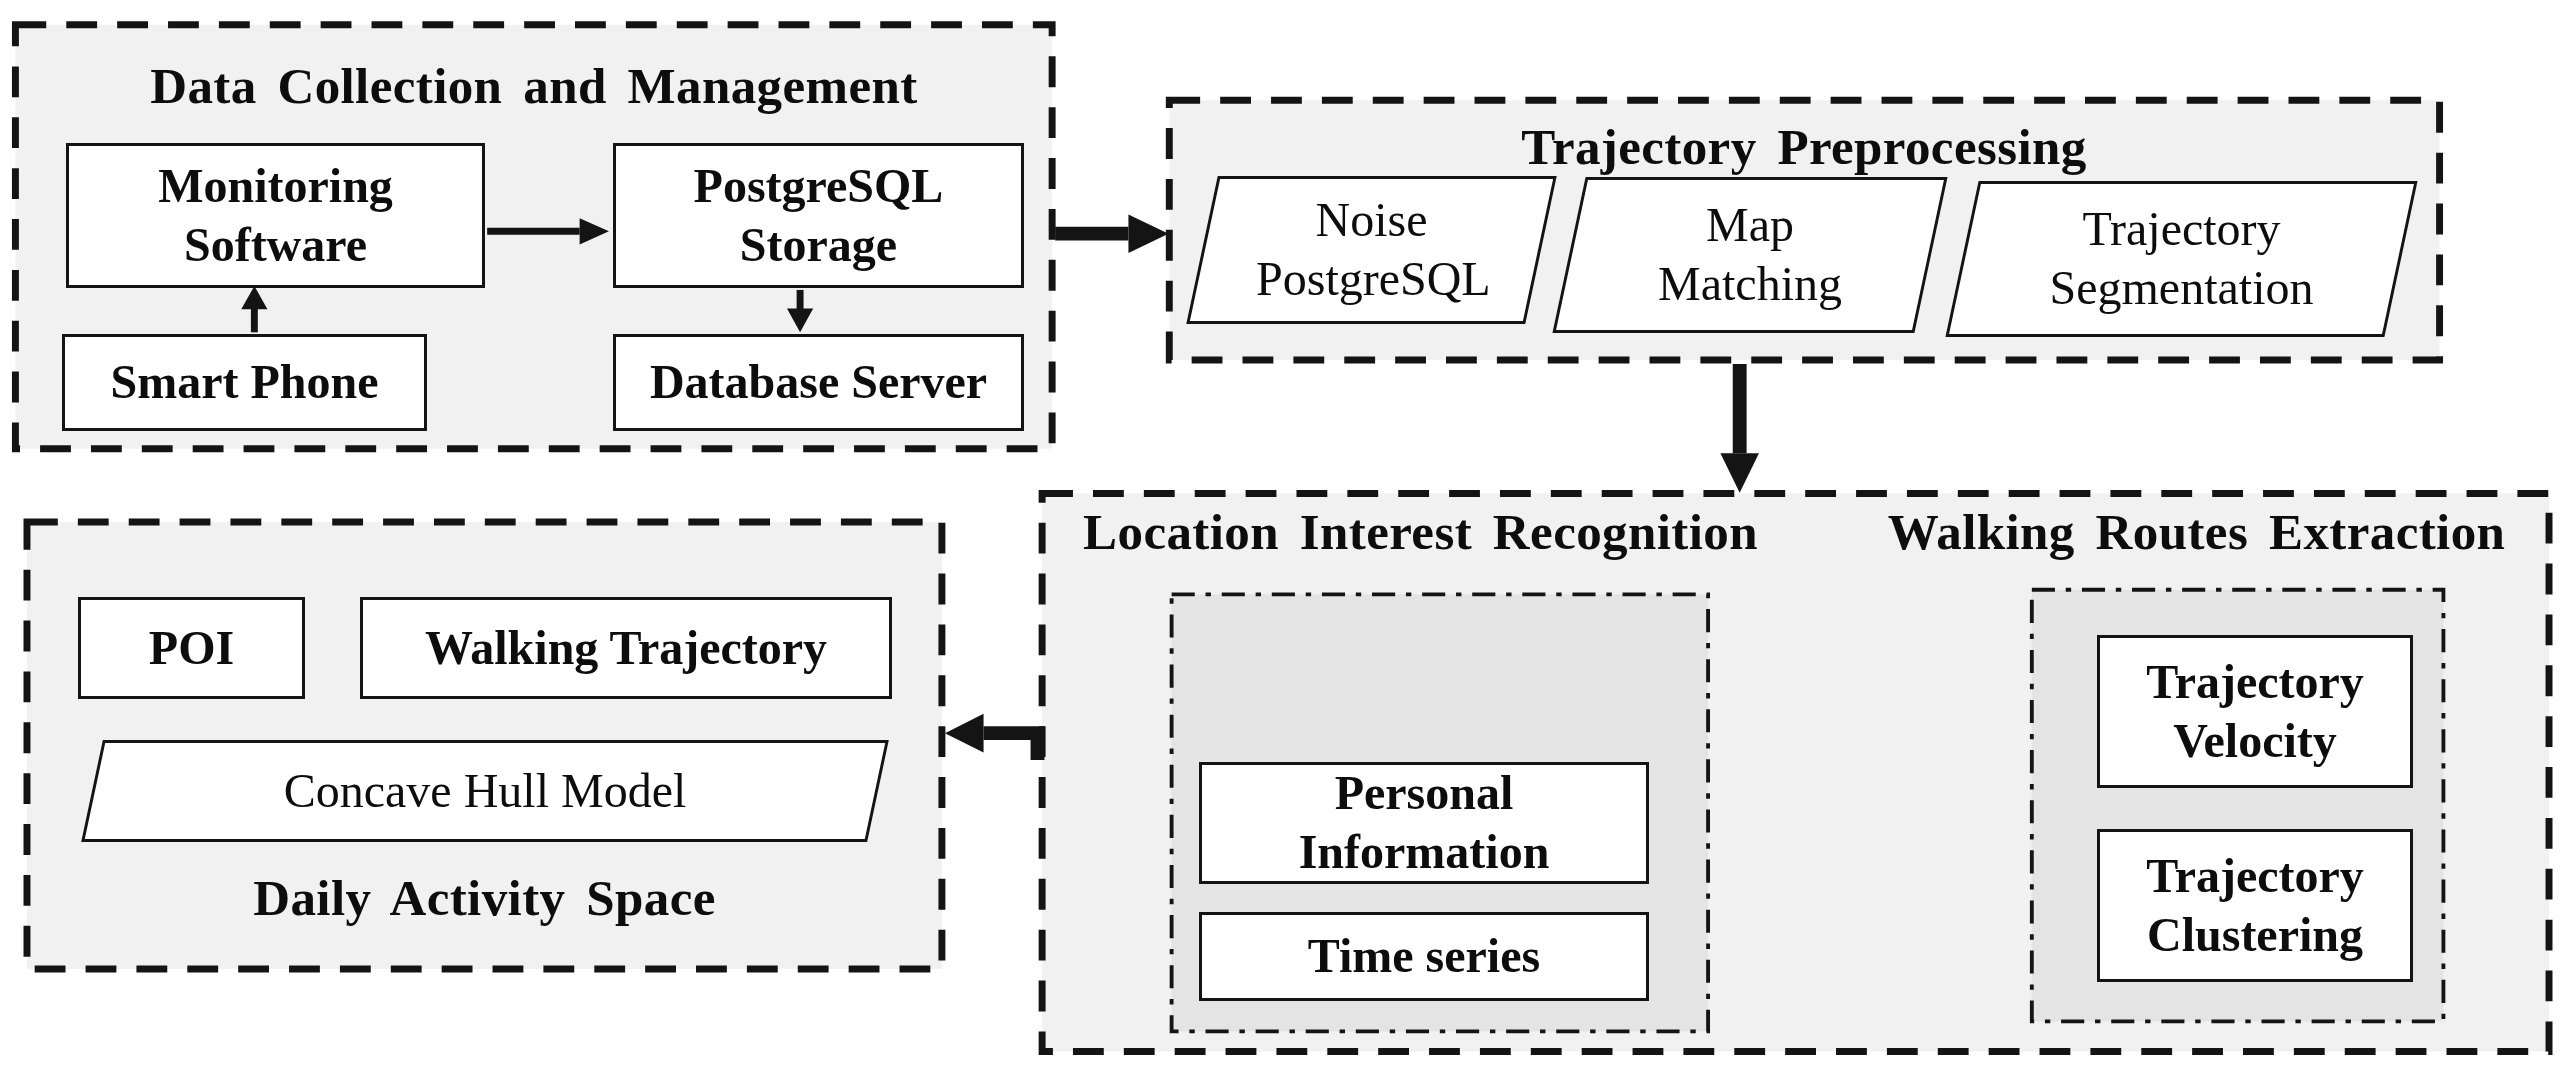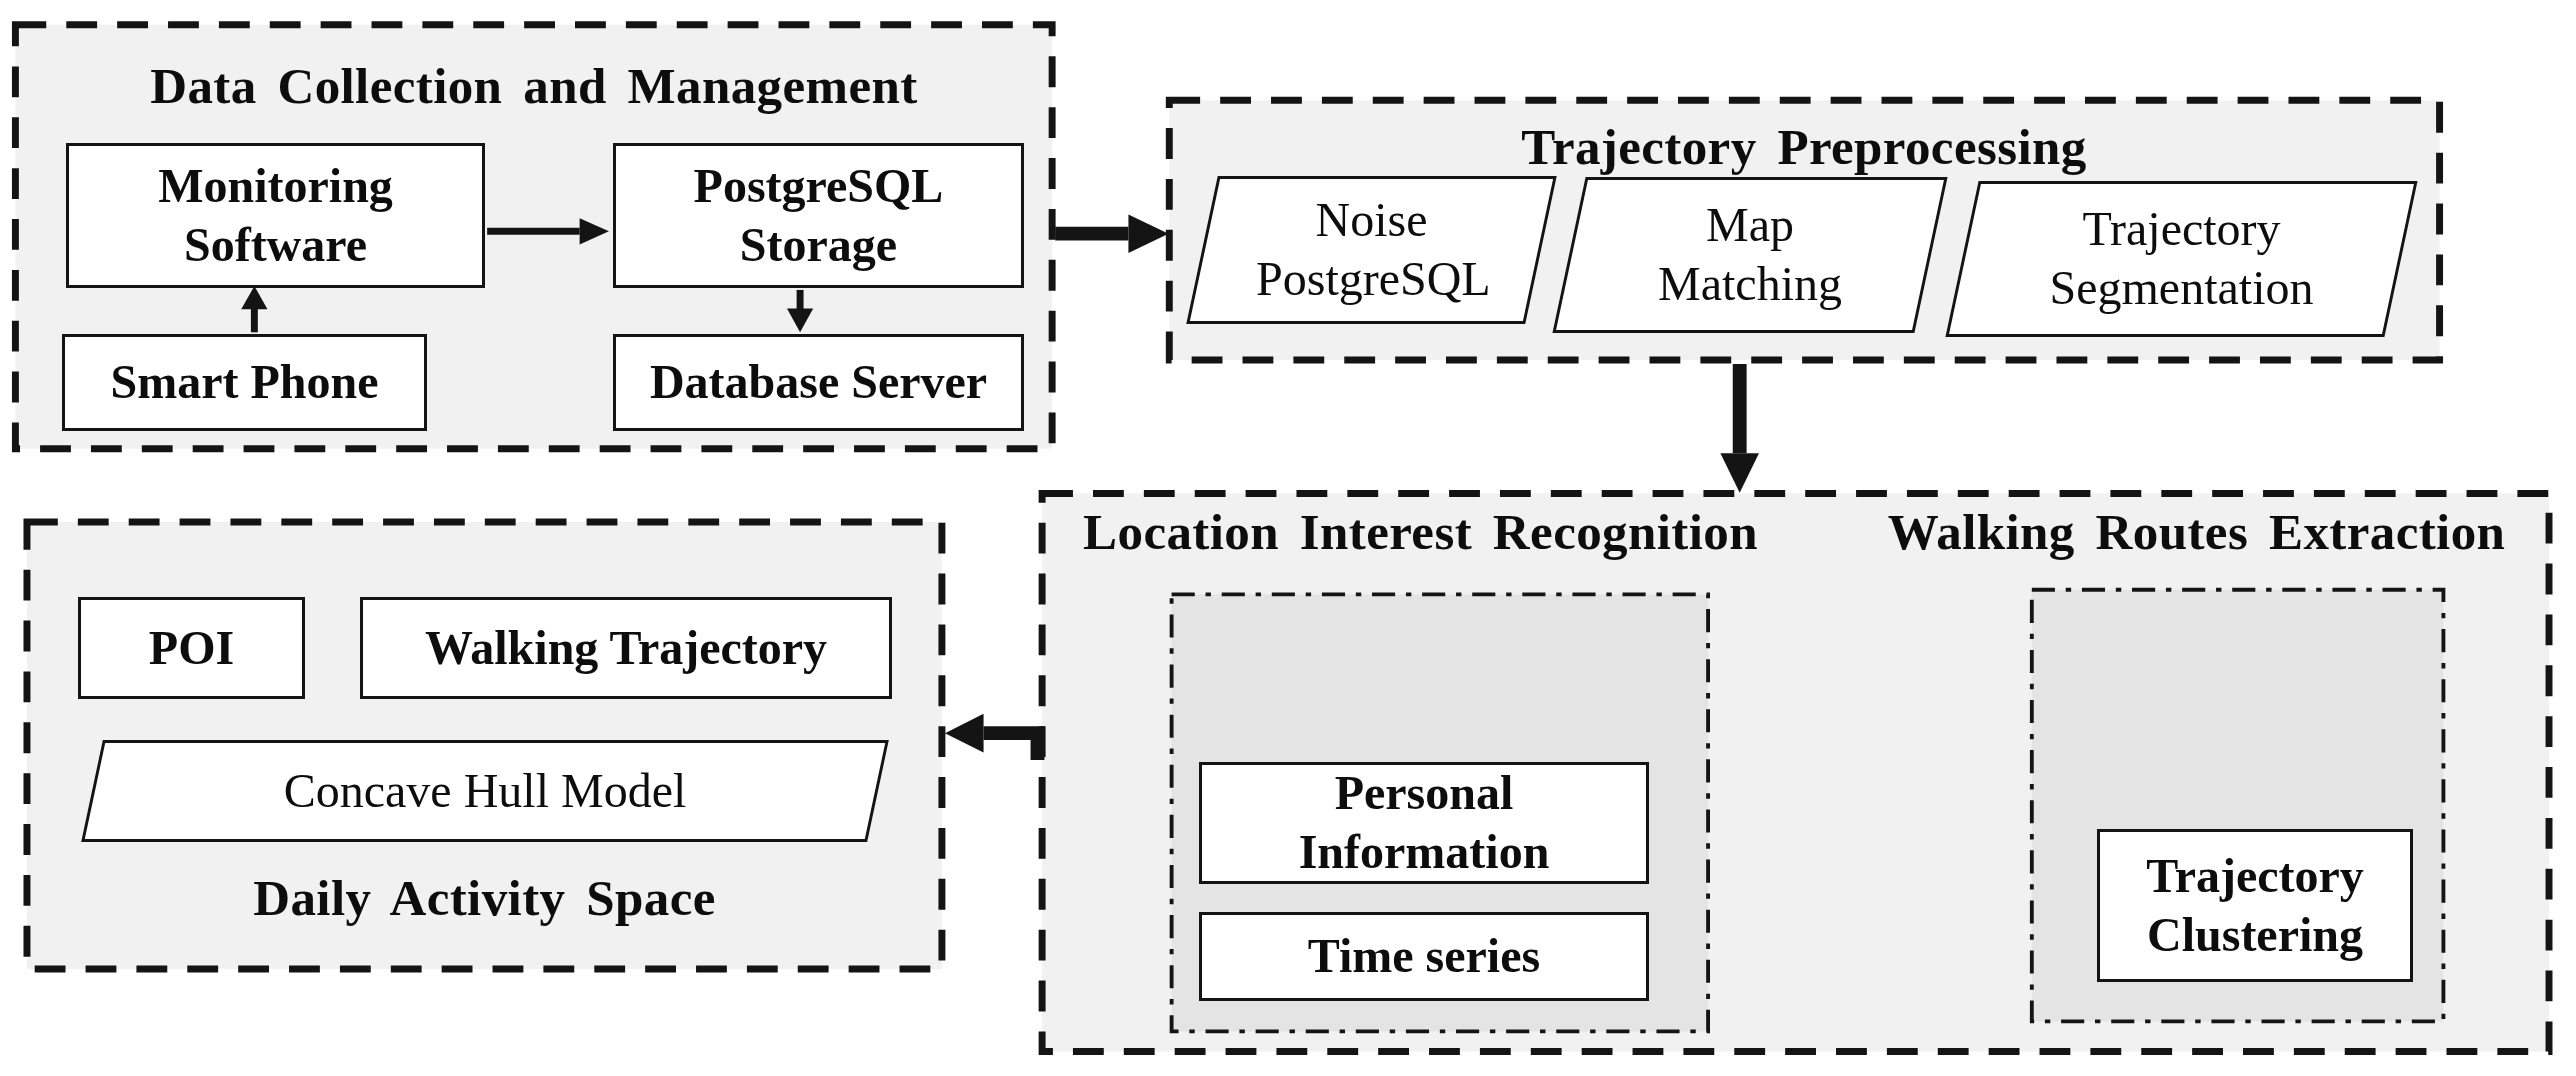--- a/index.html
+++ b/index.html
@@ -112,20 +112,23 @@
   <div class="node" style="left:1199px;top:762px;width:450px;height:122px">
     <span class="label" style="max-width:324px">Personal Information</span>
   </div>
 
   <div class="node" style="left:1199px;top:912px;width:450px;height:89px">
     <span class="label">Time series</span>
   </div>
 
   <div class="grp-title" style="left:1842px;top:501px;width:709px">Walking Routes Extraction</div>
 
+  <div class="node" style="left:2097px;top:635px;width:316px;height:153px">
+    <span class="label" style="max-width:254px">Trajectory Velocity</span>
+  </div>
 
   <div class="node" style="left:2097px;top:829px;width:316px;height:153px">
     <span class="label" style="max-width:254px">Trajectory Clustering</span>
   </div>
 
   <div class="node" style="left:78px;top:597px;width:227px;height:102px">
     <span class="label">POI</span>
   </div>
 
   <div class="node" style="left:360px;top:597px;width:532px;height:102px">

